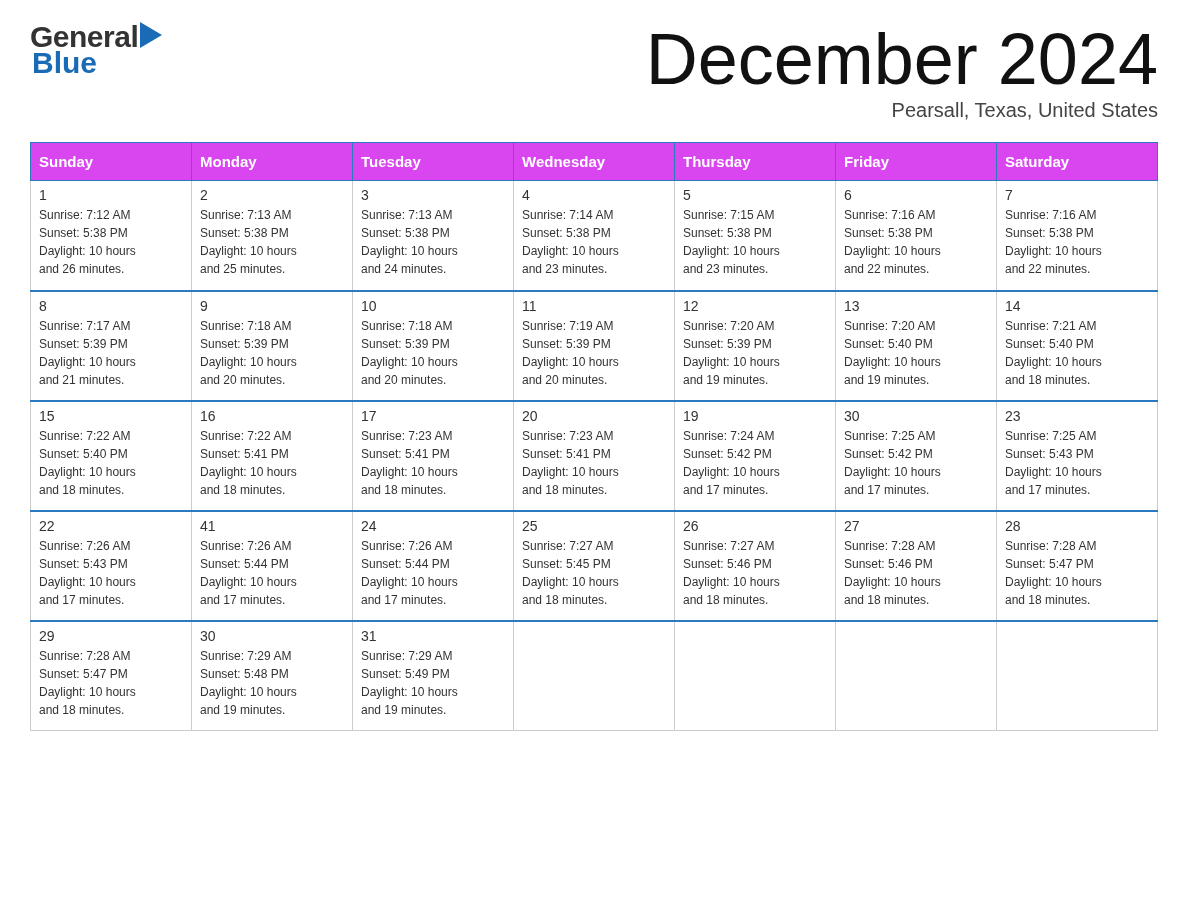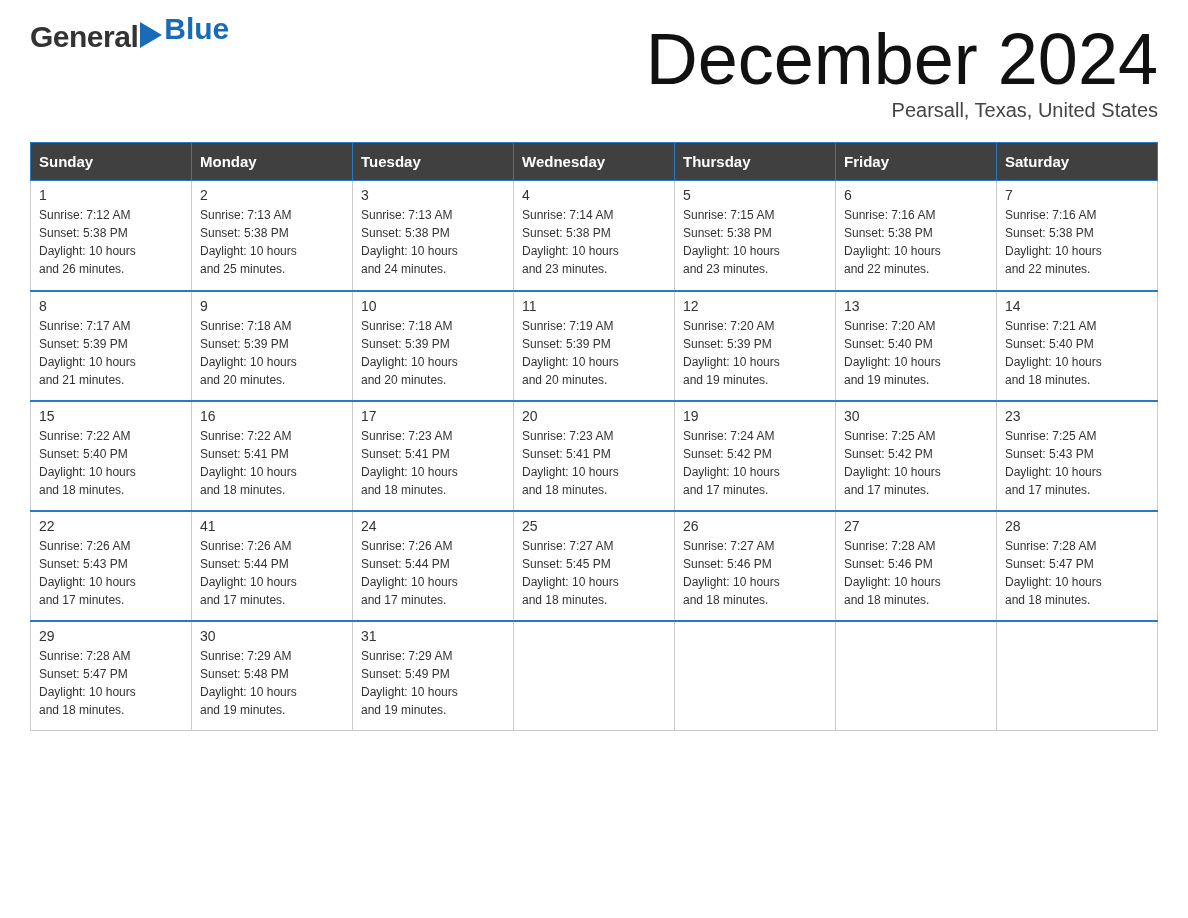--- a/index.html
+++ b/index.html
@@ -16,21 +16,21 @@
       align-items: flex-start;
       margin-bottom: 20px;
     }
     .logo {
       display: flex;
       align-items: center;
       gap: 4px;
     }
     .logo-stacked {
       display: flex;
-      flex-direction: row;
+      flex-direction: column;
       align-items: flex-start;
     }
     .logo-row1 {
       display: flex;
       align-items: center;
     }
     .title-section {
       text-align: right;
     }
     .month-title {
@@ -43,21 +43,21 @@
       font-size: 20px;
       color: #444;
       margin-top: 0;
     }
     table {
       width: 100%;
       border-collapse: collapse;
       table-layout: fixed;
     }
     thead tr th {
-      background-color: #404040;
+      background-color: #d946ef;
       color: #fff;
       font-size: 15px;
       font-weight: 600;
       padding: 10px 8px;
       text-align: left;
       border: 1px solid #2a7abf;
     }
     tbody tr td {
       border: 1px solid #ccc;
       vertical-align: top;

